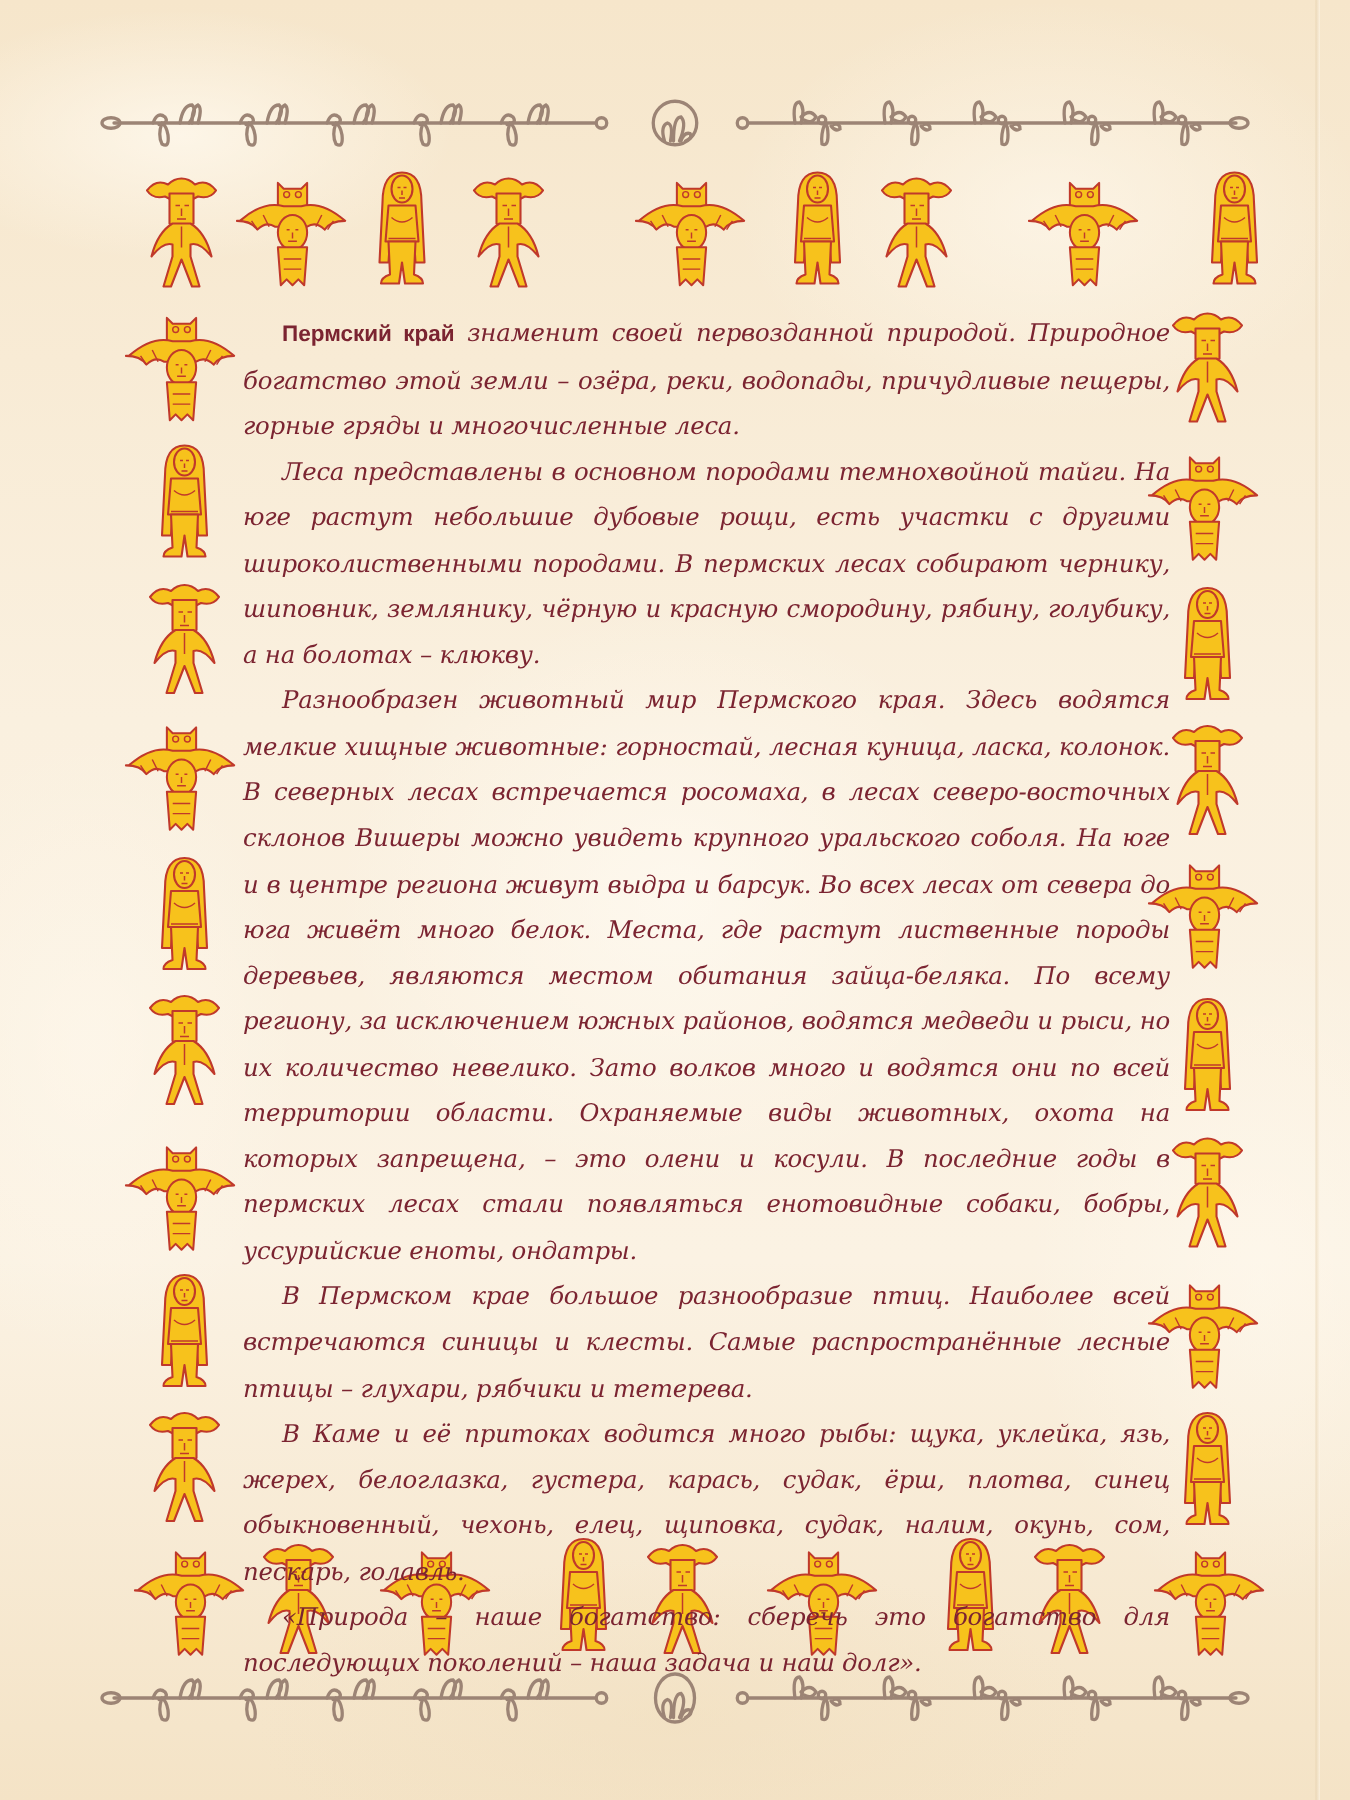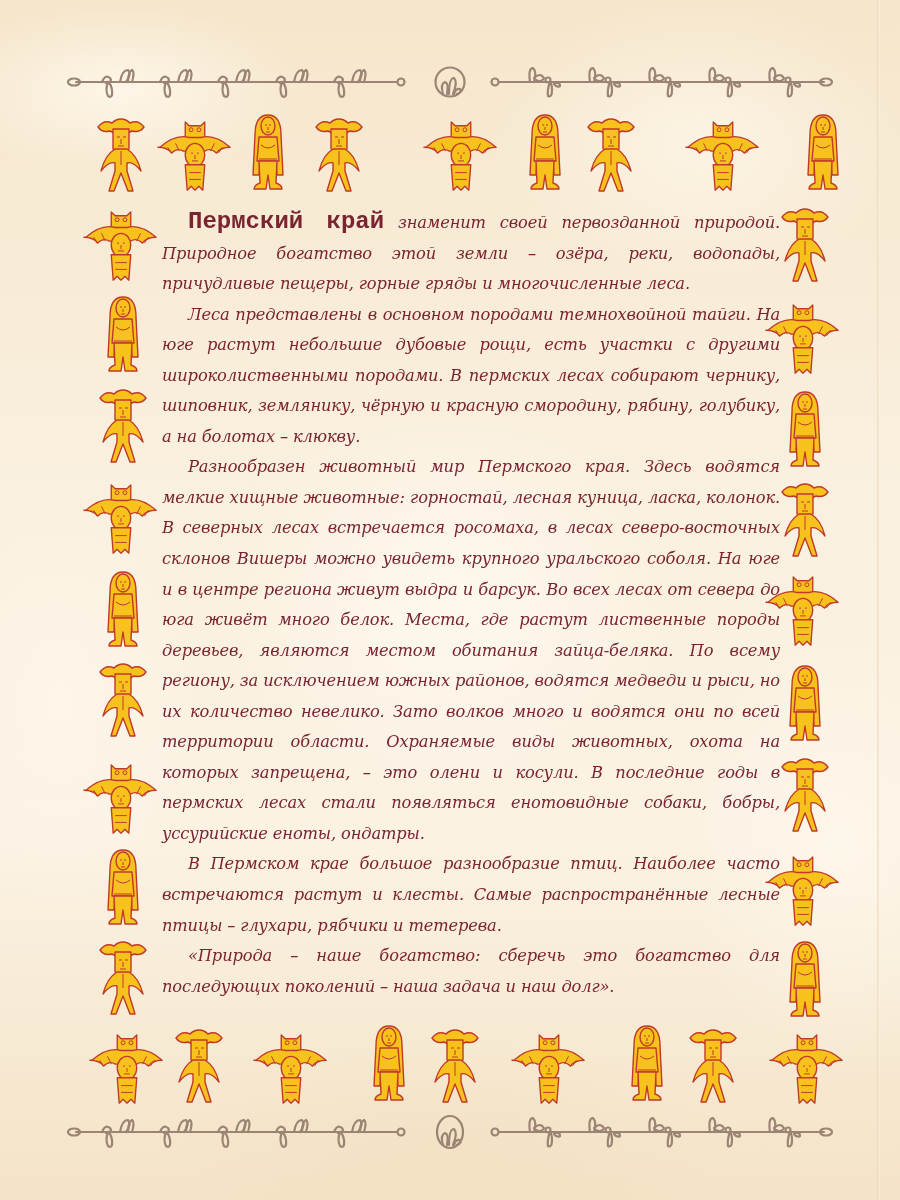--- a/index.html
+++ b/index.html
@@ -35,21 +35,21 @@
     position: absolute; left: 162px; top: 207px; width: 618px;
     color: #7b2431;
     font-family: "DejaVu Serif", serif;
     font-style: italic;
     font-size: 16.3px;
     line-height: 30.55px;
     text-align: justify;
     letter-spacing: -0.15px;
   }
   .text-block p { margin: 0; text-indent: 26px; }
-  .lead { font-family: Liberation Mono, monospace; font-style: normal; font-weight: bold; font-size: 24px; letter-spacing: 0; }
+  .lead { font-family: Liberation Sans, sans-serif; font-style: normal; font-weight: bold; font-size: 15px; letter-spacing: 0; }
 </style>
 </head>
 <body>
 
 <div class="paper"></div>
 <div class="fold"></div>
 
 <div class="vine vine-top">
   <svg width="776" height="50" viewBox="0 0 776 50">
     <g fill="none" stroke="#9c8475" stroke-width="2.2" stroke-linecap="round">
@@ -340,15 +340,16 @@
 <div class="figure" style="left:768px;top:1030px;width:78px">
     <svg viewBox="0 0 80 80">
       <use href="#fig-owl"></use>
     </svg>
   </div>
 
 <div class="text-block">
   <p><span class="lead">Пермский край</span><span> знаменит своей первозданной природой. Природное богатство этой земли – озёра, реки, водопады, причудливые пещеры, горные гряды и многочисленные леса.</span></p>
   <p>Леса представлены в основном породами темнохвойной тайги. На юге растут небольшие дубовые рощи, есть участки с другими широколиственными породами. В пермских лесах собирают чернику, шиповник, землянику, чёрную и красную смородину, рябину, голубику, а на болотах – клюкву.</p>
   <p>Разнообразен животный мир Пермского края. Здесь водятся мелкие хищные животные: горностай, лесная куница, ласка, колонок. В северных лесах встречается росомаха, в лесах северо-восточных склонов Вишеры можно увидеть крупного уральского соболя. На юге и в центре региона живут выдра и барсук. Во всех лесах от севера до юга живёт много белок. Места, где растут лиственные породы деревьев, являются местом обитания зайца-беляка. По всему региону, за исключением южных районов, водятся медведи и рыси, но их количество невелико. Зато волков много и водятся они по всей территории области. Охраняемые виды животных, охота на которых запрещена, – это олени и косули. В последние годы в пермских лесах стали появляться енотовидные собаки, бобры, уссурийские еноты, ондатры.</p>
-  <p>В Пермском крае большое разнообразие птиц. Наиболее часто встречаются растут и клесты. Самые распространённые лесные птицы – глухари, рябчики и тетерева.</p>
+  <p>В Пермском крае большое разнообразие птиц. Наиболее всей встречаются синицы и клесты. Самые распространённые лесные птицы – глухари, рябчики и тетерева.</p>
+  <p>В Каме и её притоках водится много рыбы: щука, уклейка, язь, жерех, белоглазка, густера, карась, судак, ёрш, плотва, синец обыкновенный, чехонь, елец, щиповка, судак, налим, окунь, сом, пескарь, голавль.</p>
   <p><span>«Природа – наше богатство: сберечь это богатство для последующих поколений – наша задача и наш долг». </span></p>
 </div>
 
 </body></html>

